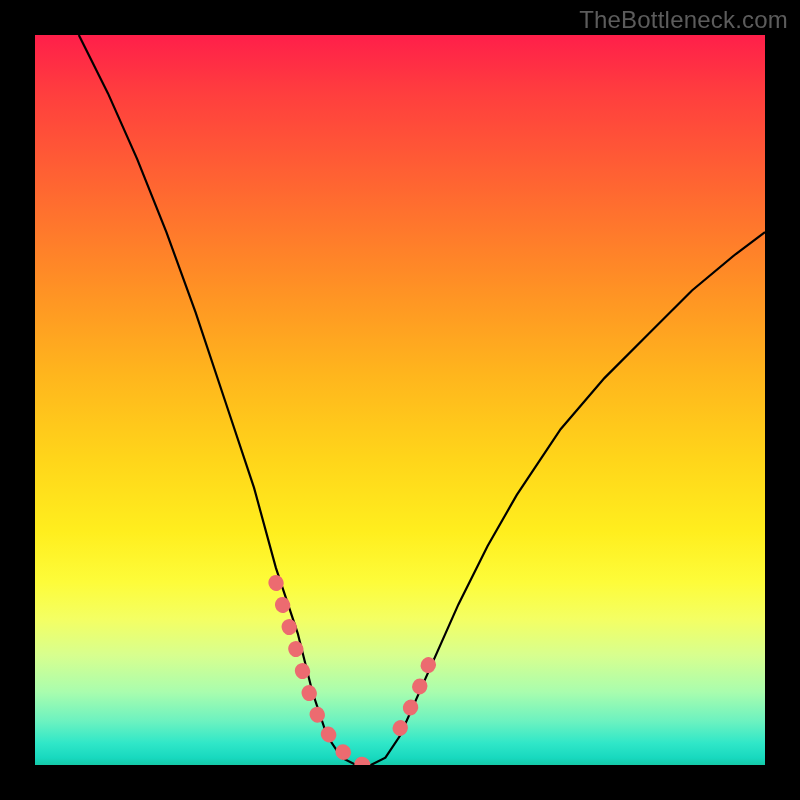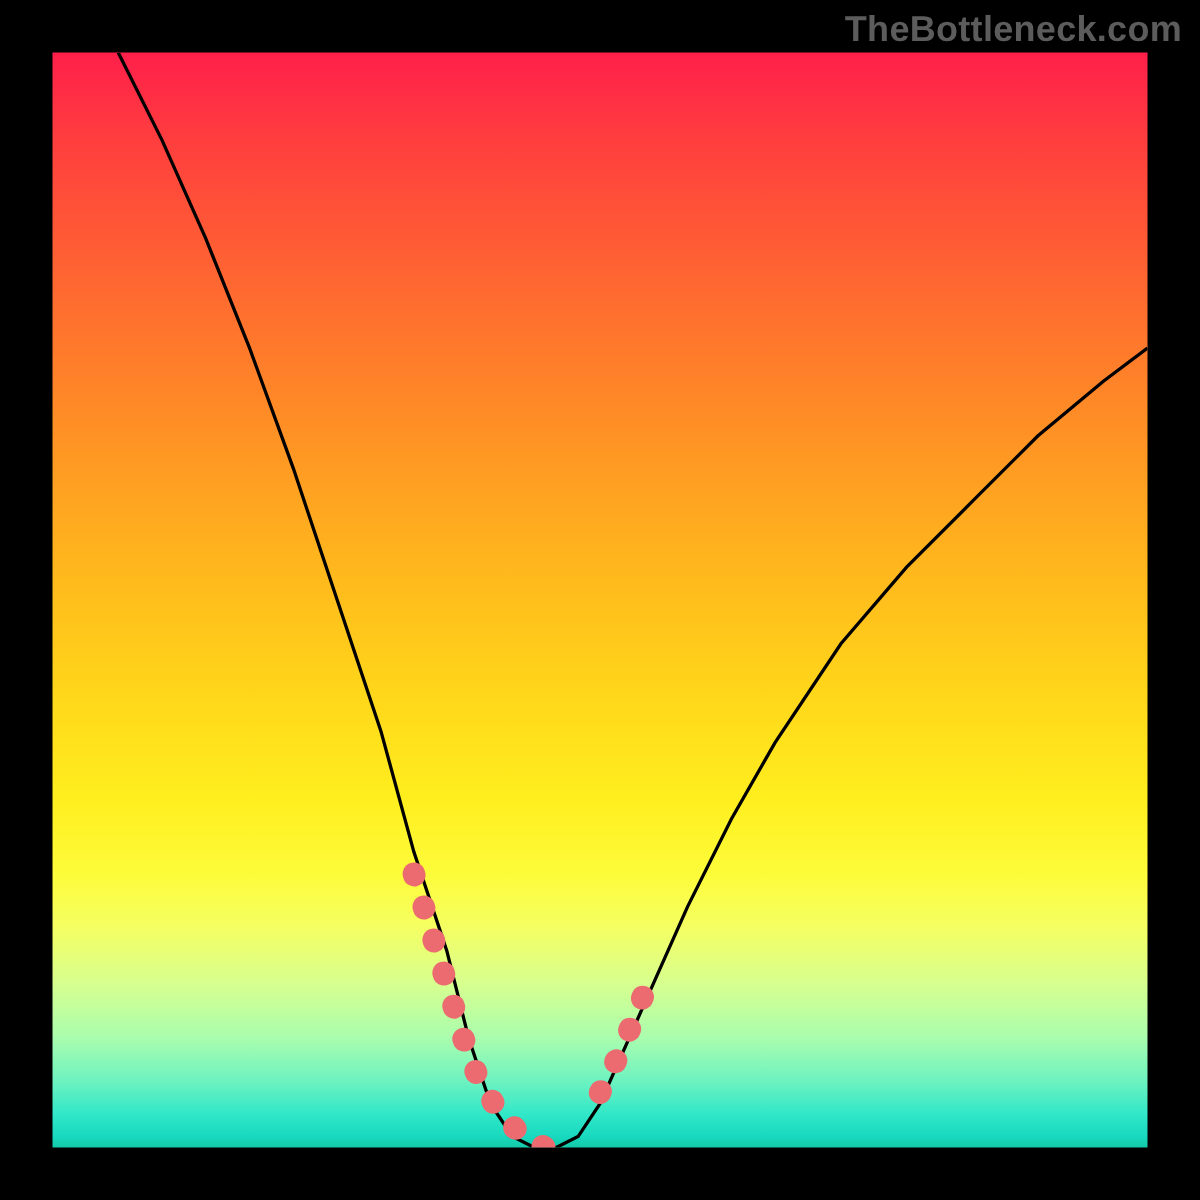--- a/index.html
+++ b/index.html
@@ -16,21 +16,21 @@
     width: 800px;
     height: 800px;
     background: #000;
   }
   .watermark {
     position: absolute;
     top: 6px;
     right: 12px;
     color: #5c5c5c;
     font-size: 24px;
-    font-weight: 700;
+    font-weight: 400;
     letter-spacing: 0.2px;
     z-index: 5;
   }
   .plot-area {
     position: absolute;
     left: 35px;
     top: 35px;
     width: 730px;
     height: 730px;
     background: linear-gradient(to bottom,

